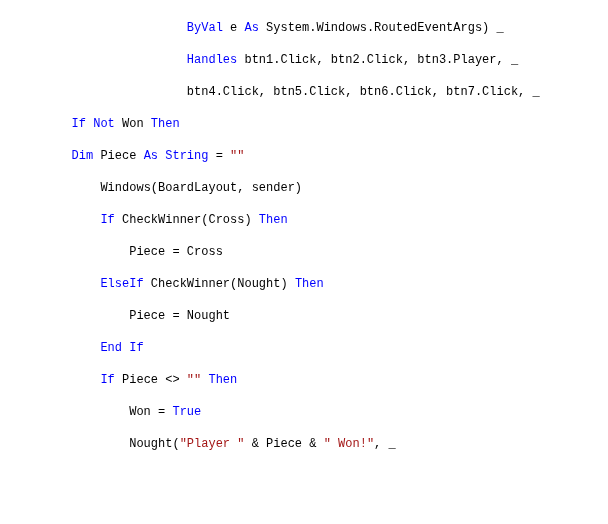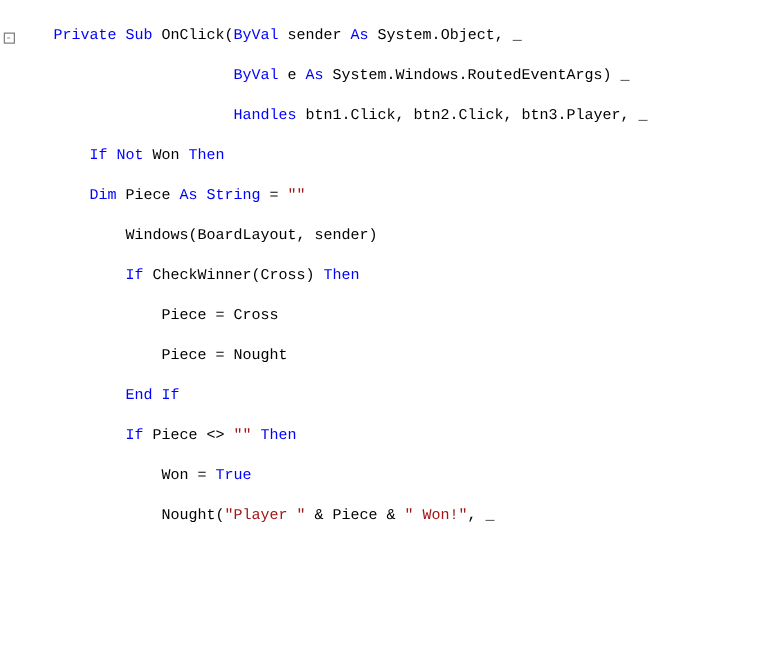--- a/index.html
+++ b/index.html
@@ -42,28 +42,29 @@
     height: 16px;
   }
   .kw { color: #0000ff; }
   .str { color: #a31515; }
   .txt { color: #000000; }
 </style>
 </head>
 <body>
 
 <div class="code-container">
-<span class="line"><span class="gutter"><span class="gutter-box">-</span></span>    <span class="kw">Private</span> <span class="kw">Sub</span><span class="txt"> OnClick(</span><span class="kw">ByVal</span><span class="txt"> sender </span><span class="kw">As</span><span class="txt"> System.Object, _</span></span>
 <span class="line"><span class="gutter"></span>                        <span class="kw">ByVal</span><span class="txt"> e </span><span class="kw">As</span><span class="txt"> System.Windows.RoutedEventArgs) _</span></span>
 <span class="line"><span class="gutter"></span>                        <span class="kw">Handles</span><span class="txt"> btn1.Click, btn2.Click, btn3.Player, _</span></span>
+<span class="line"><span class="gutter"></span>                        <span class="txt">btn4.Click, btn5.Click, btn6.Click, btn7.Click, _</span></span>
 <span class="line"><span class="gutter"></span>        <span class="kw">If</span> <span class="kw">Not</span><span class="txt"> Won </span><span class="kw">Then</span></span>
 <span class="line"><span class="gutter"></span>        <span class="kw">Dim</span><span class="txt"> Piece </span><span class="kw">As</span> <span class="kw">String</span><span class="txt"> = </span><span class="str">""</span></span>
 <span class="line"><span class="gutter"></span>            <span class="txt">Windows(BoardLayout, sender)</span></span>
 <span class="line"><span class="gutter"></span>            <span class="kw">If</span><span class="txt"> CheckWinner(Cross) </span><span class="kw">Then</span></span>
 <span class="line"><span class="gutter"></span>                <span class="txt">Piece = Cross</span></span>
+<span class="line"><span class="gutter"></span>            <span class="kw">ElseIf</span><span class="txt"> CheckWinner(Nought) </span><span class="kw">Then</span></span>
 <span class="line"><span class="gutter"></span>                <span class="txt">Piece = Nought</span></span>
 <span class="line"><span class="gutter"></span>            <span class="kw">End</span><span class="kw"> If</span></span>
 <span class="line"><span class="gutter"></span>            <span class="kw">If</span><span class="txt"> Piece &lt;&gt; </span><span class="str">""</span> <span class="kw">Then</span></span>
 <span class="line"><span class="gutter"></span>                <span class="txt">Won = </span><span class="kw">True</span></span>
 <span class="line"><span class="gutter"></span>                <span class="txt">Nought(</span><span class="str">"Player "</span><span class="txt"> &amp; Piece &amp; </span><span class="str">" Won!"</span><span class="txt">, _</span></span>
 
 
 
 
 

